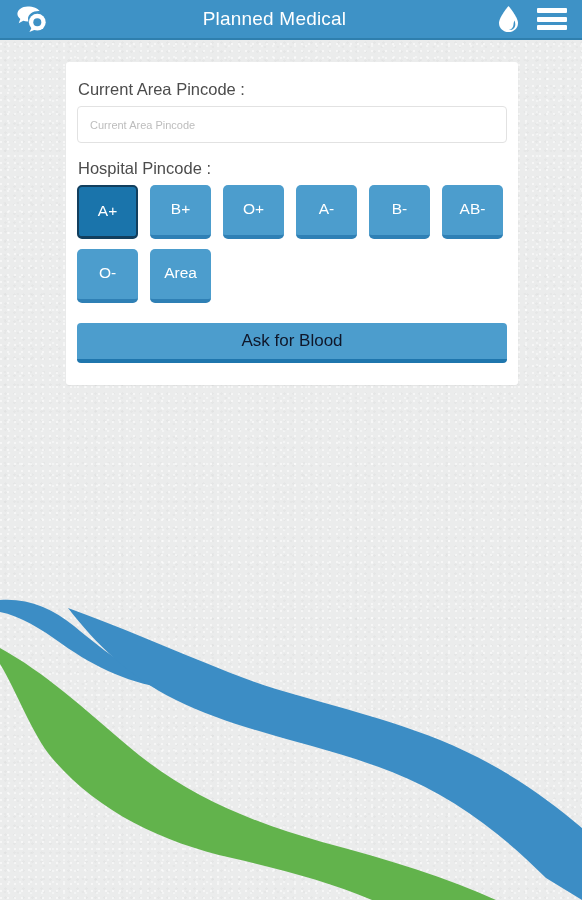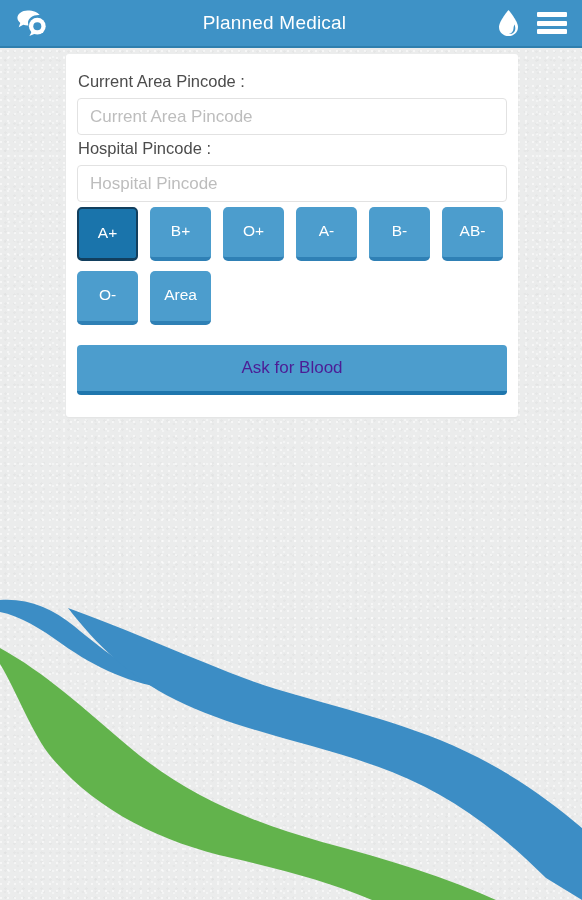--- a/index.html
+++ b/index.html
@@ -28,21 +28,21 @@
       radial-gradient(circle at 36% 61%, rgba(0,0,0,0.018) 0 1px, transparent 1.4px);
     background-size: 7px 7px, 9px 9px, 11px 11px, 13px 13px;
     z-index: 0;
   }
 
   
   .appbar {
     position: absolute;
     top: 0; left: 0;
     width: 582px;
-    height: 48px;
+    height: 40px;
     background: #3e92c6;
     border-bottom: 2px solid #2f7fae;
     display: flex;
     align-items: center;
     z-index: 20;
   }
   .appbar-left {
     width: 62px;
     height: 44px;
     display: flex;
@@ -83,45 +83,45 @@
     height: 5px;
     width: 100%;
     background: #ffffff;
     border-radius: 1px;
   }
 
   
   .card {
     position: absolute;
     left: 66px;
-    top: 54px;
+    top: 62px;
     width: 452px;
     background: #ffffff;
     border-radius: 3px;
     padding: 18px 11px 22px 11px;
     z-index: 10;
     box-shadow: 0 1px 2px rgba(0,0,0,0.04);
   }
 
   .field-label {
     font-size: 16.5px;
     color: #4c4c4c;
     margin: 0 0 7px 1px;
     font-weight: 400;
   }
-  .field-label.spaced { margin-top: 4px; }
+  .field-label.spaced { margin-top: 16px; }
 
   .text-input {
     display: block;
     width: 100%;
     height: 37px;
     border: 1px solid #e2e2e2;
     border-radius: 4px;
     padding: 0 12px;
-    font-size: 17px;
+    font-size: 11px;
     font-family: "Liberation Sans", sans-serif;
     color: #555;
     background: #fff;
     outline: none;
   }
   .text-input::placeholder { color: #bdbdbd; }
 
   
   .bg-grid {
     display: flex;
@@ -152,24 +152,24 @@
     background: #1a74ab;
     border: 2px solid #123f5e;
     border-bottom: 3px solid #123f5e;
     color: #ffffff;
   }
 
   
   .submit-btn {
     display: block;
     width: 100%;
-    height: 50px;
+    height: 40px;
     margin-top: 20px;
     background: #4c9dcd;
-    color: #4c1d95;
+    color: #0f172a;
     border: none;
     border-bottom: 4px solid #1f76ad;
     border-radius: 4px;
     font-size: 17px;
     font-family: "Liberation Sans", sans-serif;
     cursor: pointer;
   }
 
   
   .waves {
@@ -215,21 +215,20 @@
     </div>
   </div>
 </div>
 
 <div class="card">
 
   <div class="field-label">Current Area Pincode :</div>
   <input class="text-input" type="text" placeholder="Current Area Pincode" style="">
 
   <div class="field-label spaced">Hospital Pincode :</div>
-  <input class="text-input" type="text" placeholder="Hospital Pincode" style="">
 
 
   <div class="bg-grid">
     <button class="bg-btn selected">A+</button>
     <button class="bg-btn">B+</button>
     <button class="bg-btn">O+</button>
     <button class="bg-btn">A-</button>
     <button class="bg-btn">B-</button>
     <button class="bg-btn">AB-</button>
     <button class="bg-btn">O-</button>

